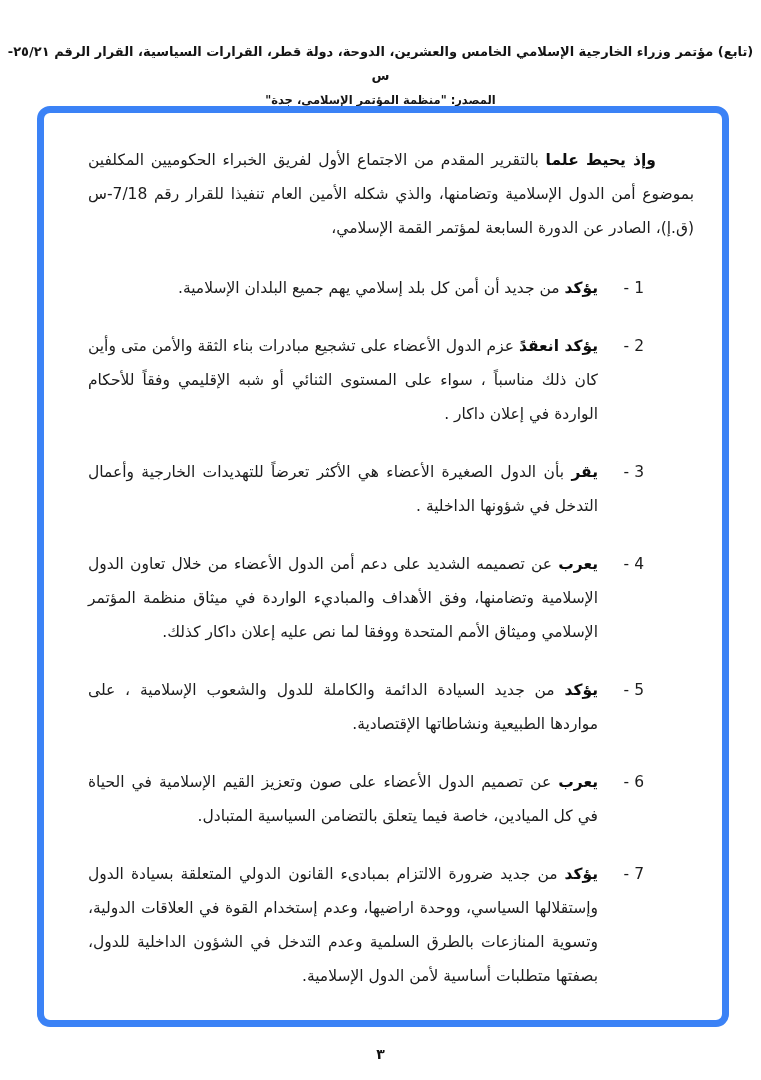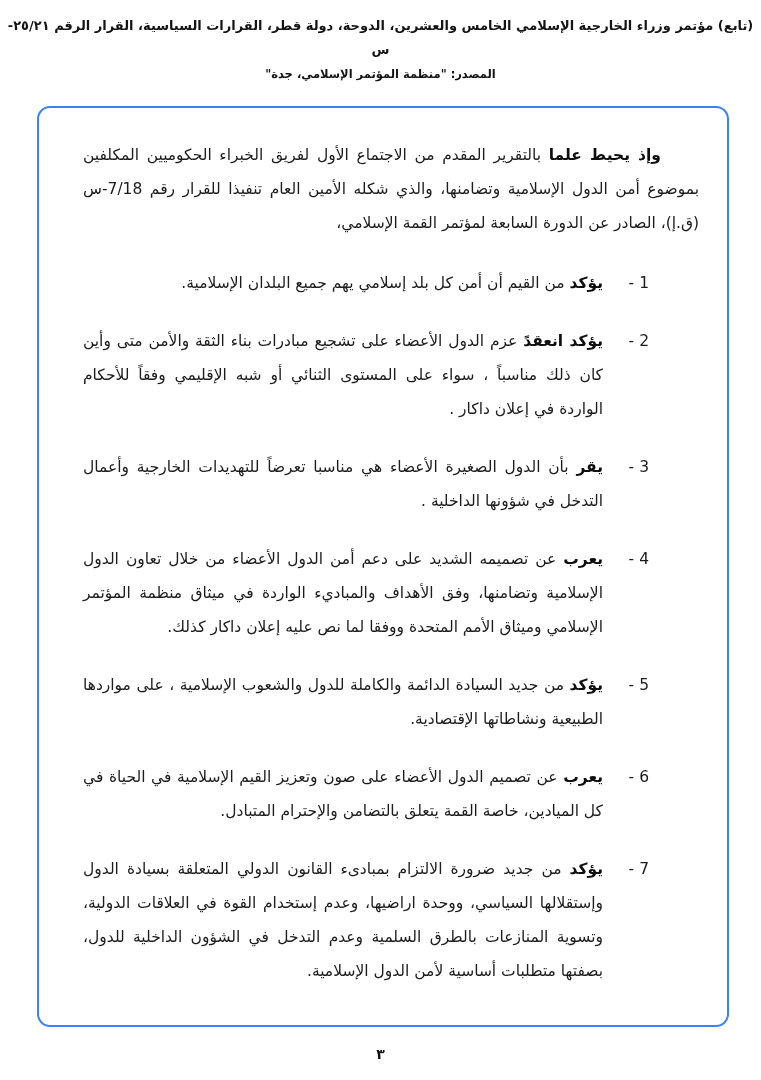--- a/index.html
+++ b/index.html
@@ -7,42 +7,42 @@
     position: relative;
     width: 761px;
     height: 1080px;
     background: #ffffff;
     font-family: "DejaVu Sans", sans-serif;
     color: #1c1c1c;
     direction: rtl;
     overflow: hidden;
   }
   .doc-header {
-    padding-top: 14px;
+    padding-top: 40px;
     text-align: center;
     font-weight: bold;
     color: #141414;
   }
   .doc-header .hline1 {
     font-size: 13px;
     line-height: 24px;
     letter-spacing: 0px;
   }
   .doc-header .hline2 {
     font-size: 11.5px;
     line-height: 24px;
   }
   .annotation-frame {
     position: absolute;
     left: 37px;
     top: 106px;
     width: 692px;
     height: 921px;
     box-sizing: border-box;
-    border: 2px solid #3b82f6;
+    border: 7px solid #3b82f6;
     border-radius: 13px;
     padding: 30px 28px 10px 44px;
   }
   .preamble {
     margin: 0 0 18px 0;
     font-size: 15.5px;
     line-height: 34px;
     text-align: justify;
     text-indent: 38px;
     color: #1c1c1c;
@@ -88,46 +88,46 @@
 
   <div class="annotation-frame">
 
     <p class="preamble"><span class="lead">وإذ يحيط علما</span><span> بالتقرير المقدم من الاجتماع الأول لفريق الخبراء الحكوميين المكلفين بموضوع أمن الدول الإسلامية وتضامنها، والذي شكله الأمين العام تنفيذا للقرار رقم 7/18-س (ق.إ)، الصادر عن الدورة السابعة لمؤتمر القمة الإسلامي،</span></p>
 
 
     <div class="items">
 
       <div class="item">
         <div class="item-num">1 -</div>
-        <div class="item-text"><span class="lead">يؤكد</span><span> من القيم أن أمن كل بلد إسلامي يهم جميع البلدان الإسلامية.</span></div>
+        <div class="item-text"><span class="lead">يؤكد</span><span> من جديد أن أمن كل بلد إسلامي يهم جميع البلدان الإسلامية.</span></div>
       </div>
 
       <div class="item">
         <div class="item-num">2 -</div>
         <div class="item-text"><span class="lead">يؤكد انعقدً</span><span> عزم الدول الأعضاء على تشجيع مبادرات بناء الثقة والأمن متى وأين كان ذلك مناسباً ، سواء على المستوى الثنائي أو شبه الإقليمي وفقاً للأحكام الواردة في إعلان داكار .</span></div>
       </div>
 
       <div class="item">
         <div class="item-num">3 -</div>
-        <div class="item-text"><span class="lead">يقر</span><span> بأن الدول الصغيرة الأعضاء هي مناسبا تعرضاً للتهديدات الخارجية وأعمال التدخل في شؤونها الداخلية .</span></div>
+        <div class="item-text"><span class="lead">يقر</span><span> بأن الدول الصغيرة الأعضاء هي الأكثر تعرضاً للتهديدات الخارجية وأعمال التدخل في شؤونها الداخلية .</span></div>
       </div>
 
       <div class="item">
         <div class="item-num">4 -</div>
         <div class="item-text"><span class="lead">يعرب</span><span> عن تصميمه الشديد على دعم أمن الدول الأعضاء من خلال تعاون الدول الإسلامية وتضامنها، وفق الأهداف والمباديء الواردة في ميثاق منظمة المؤتمر الإسلامي وميثاق الأمم المتحدة ووفقا لما نص عليه إعلان داكار كذلك.</span></div>
       </div>
 
       <div class="item">
         <div class="item-num">5 -</div>
         <div class="item-text"><span class="lead">يؤكد</span><span> من جديد السيادة الدائمة والكاملة للدول والشعوب الإسلامية ، على مواردها الطبيعية ونشاطاتها الإقتصادية.</span></div>
       </div>
 
       <div class="item">
         <div class="item-num">6 -</div>
-        <div class="item-text"><span class="lead">يعرب</span><span> عن تصميم الدول الأعضاء على صون وتعزيز القيم الإسلامية في الحياة في كل الميادين، خاصة القمة يتعلق بالتضامن والإحترام المتبادل.</span></div>
+        <div class="item-text"><span class="lead">يعرب</span><span> عن تصميم الدول الأعضاء على صون وتعزيز القيم الإسلامية في الحياة في كل الميادين، خاصة فيما يتعلق بالتضامن السياسية المتبادل.</span></div>
       </div>
 
       <div class="item">
         <div class="item-num">7 -</div>
         <div class="item-text"><span class="lead">يؤكد</span><span> من جديد ضرورة الالتزام بمبادىء القانون الدولي المتعلقة بسيادة الدول وإستقلالها السياسي، ووحدة اراضيها، وعدم إستخدام القوة في العلاقات الدولية، وتسوية المنازعات بالطرق السلمية وعدم التدخل في الشؤون الداخلية للدول، بصفتها متطلبات أساسية لأمن الدول الإسلامية.</span></div>
       </div>
 
     </div>
   </div>
 

